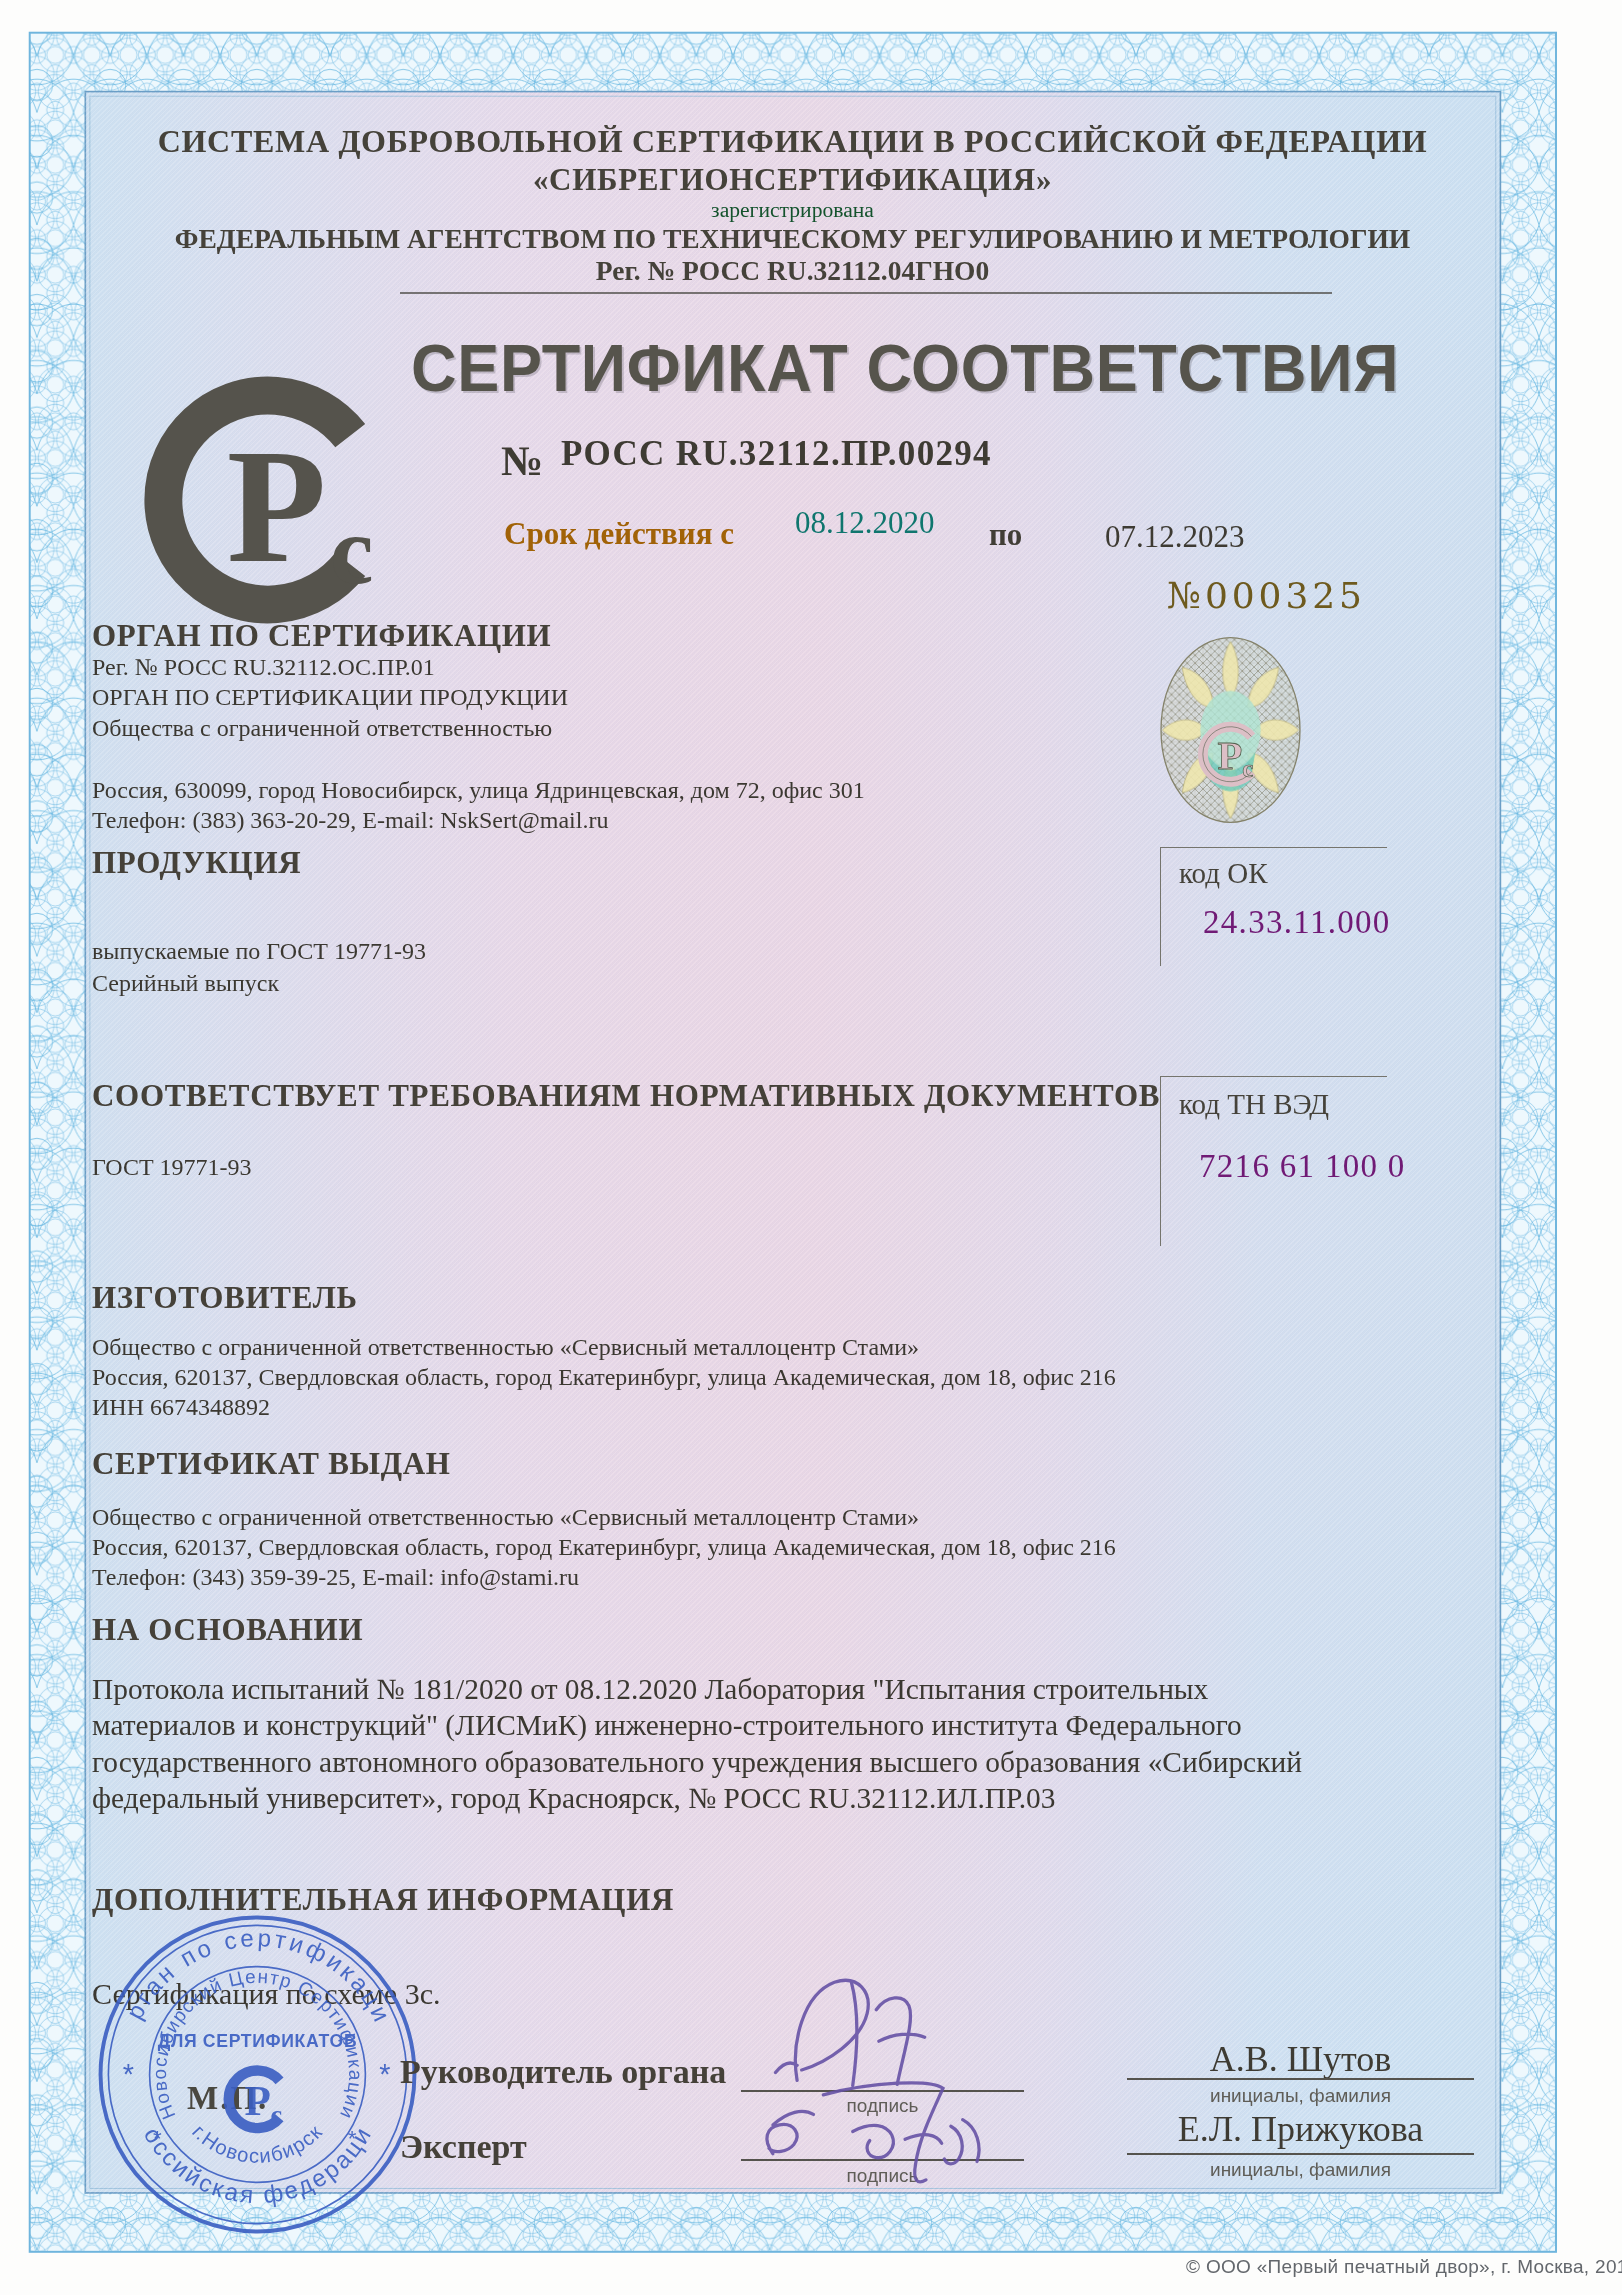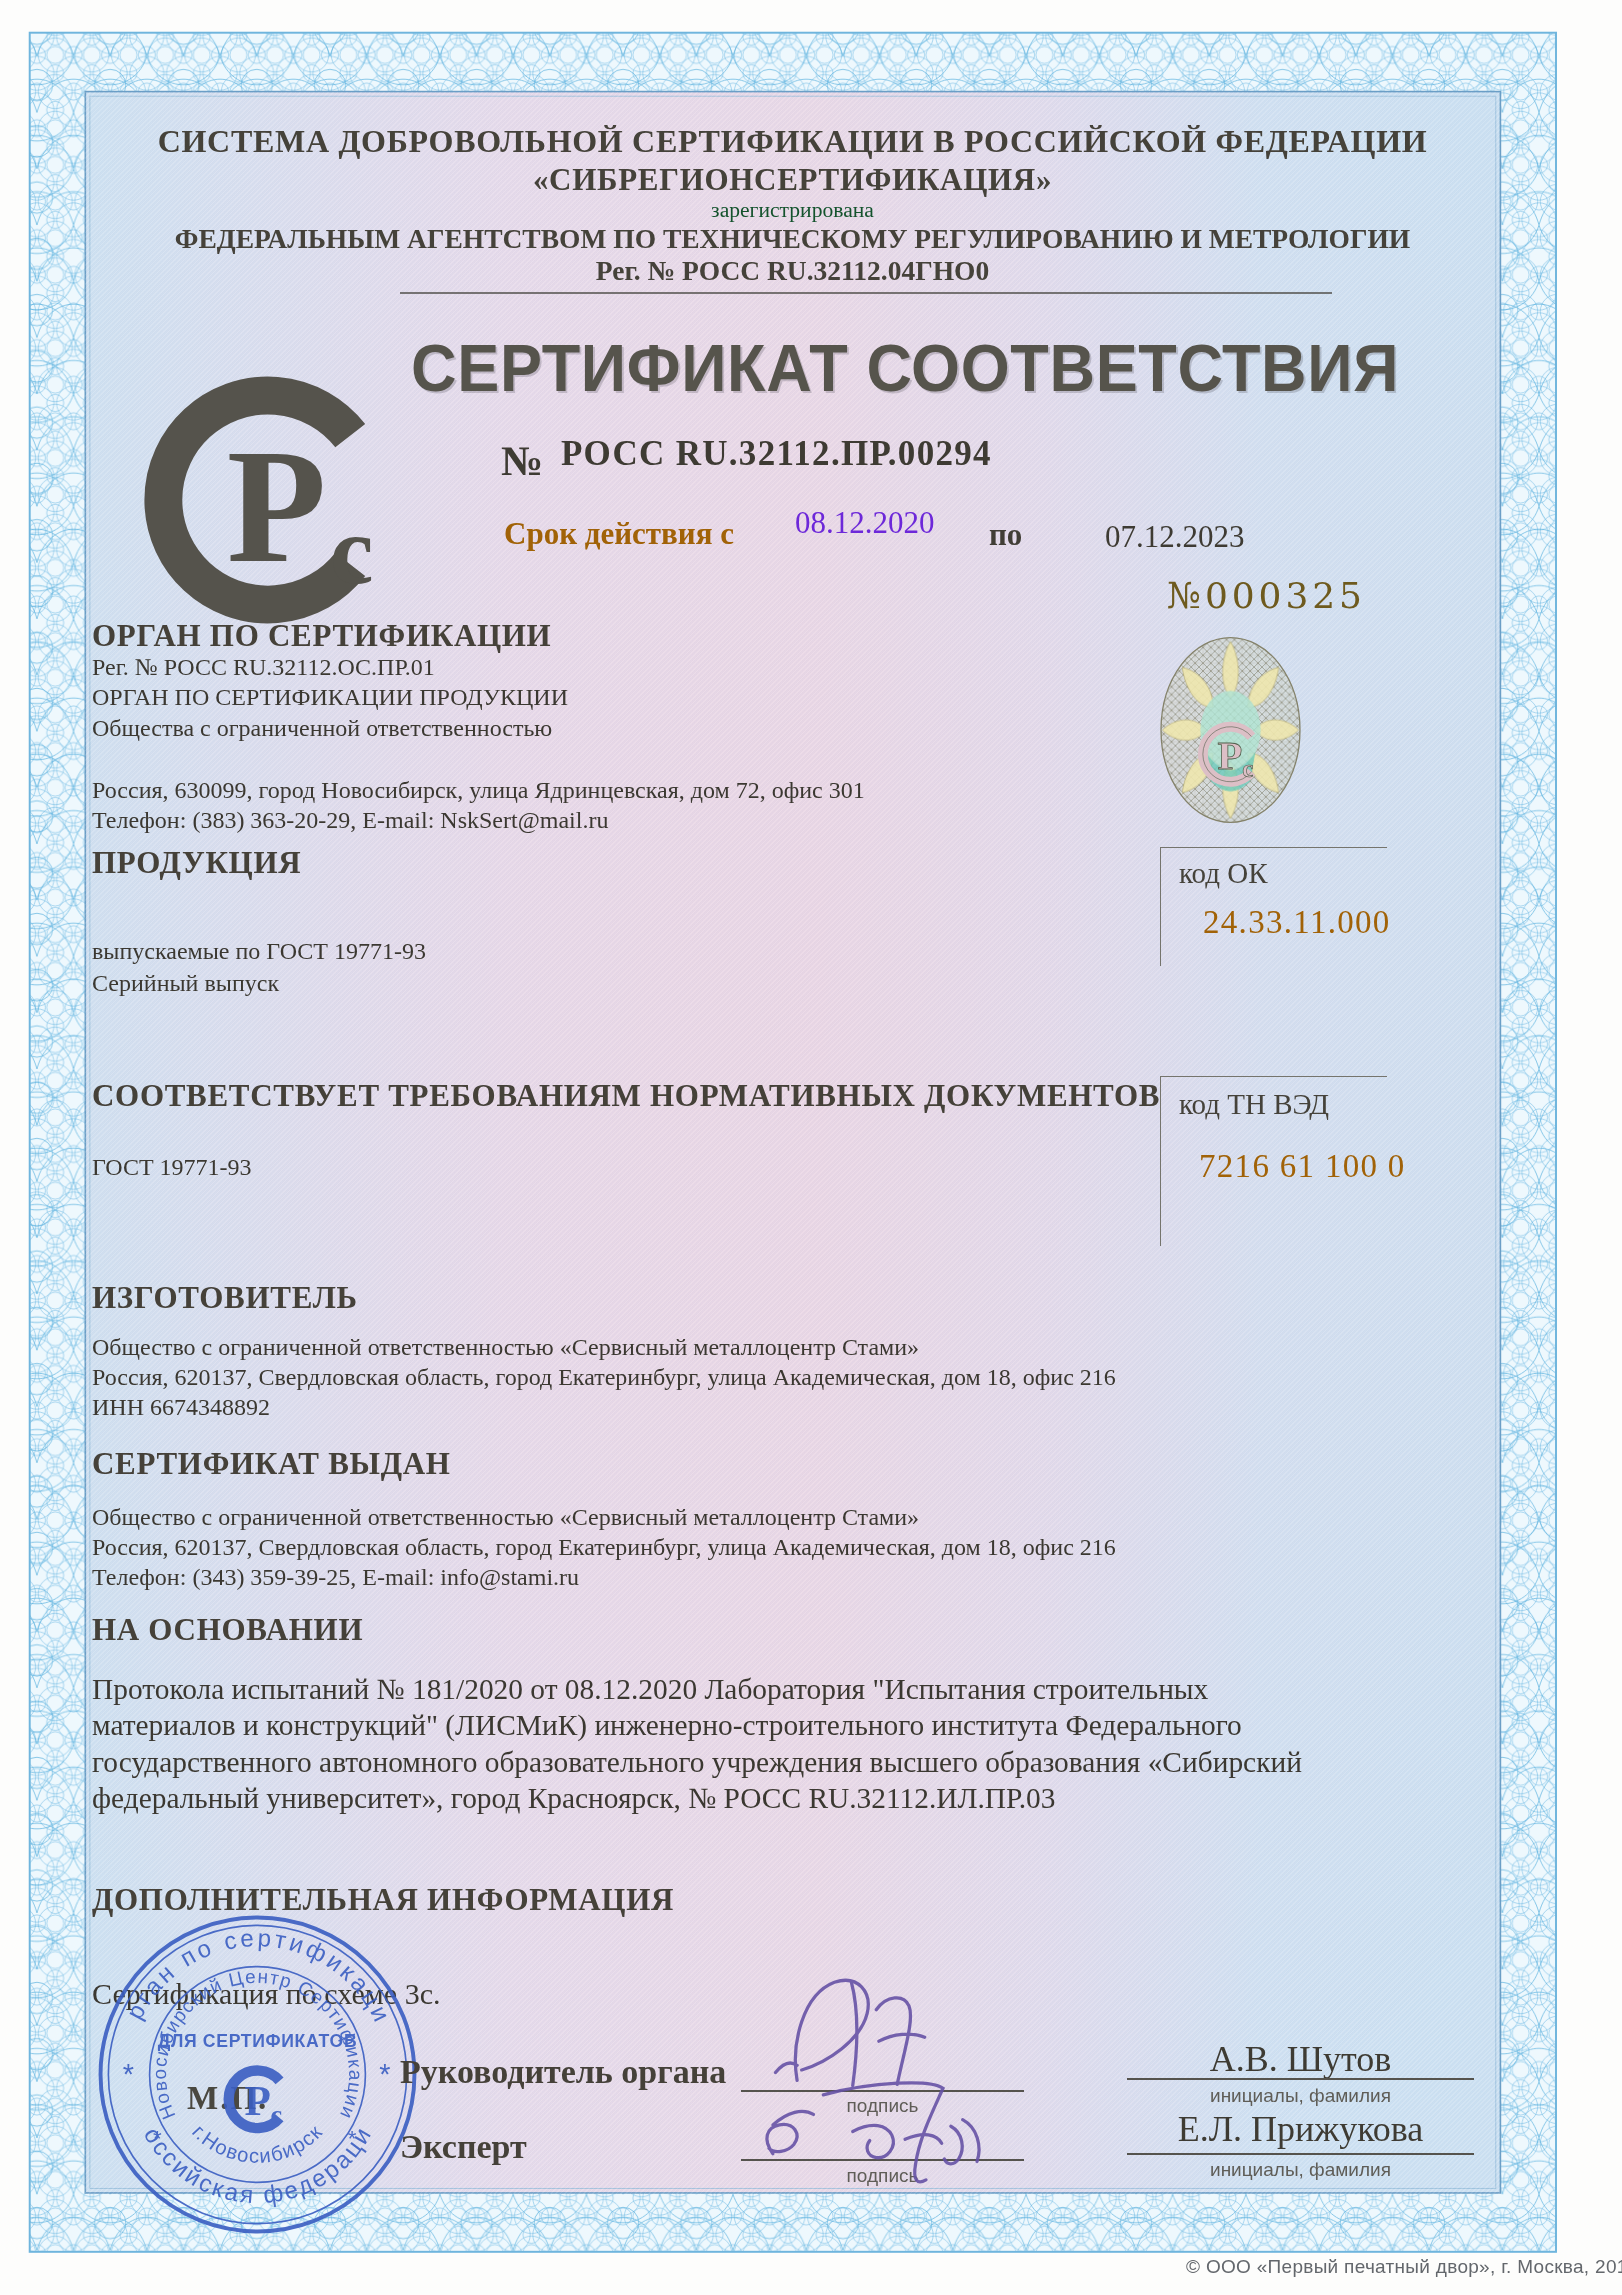--- a/index.html
+++ b/index.html
@@ -17,33 +17,33 @@
   .hdr5{top:255px;font-weight:700;font-size:27.5px;}
   .hdr-rule{left:400px;top:292px;width:932px;height:0;border-top:2px solid rgba(80,79,74,.75);}
   
   .title{left:383px;top:329px;width:936px;text-align:center;
          font-family:"Liberation Sans",sans-serif;font-weight:700;font-size:67px;
          color:#56544c;letter-spacing:0.7px;transform:scaleX(.94);transform-origin:center;
          text-shadow:2px 2px 0 rgba(60,60,70,.22);white-space:nowrap;}
   .no-sign{left:501px;top:437px;font-weight:700;font-size:42px;color:#3e3b33;}
   .cert-no{left:561px;top:434px;font-weight:700;font-size:35px;letter-spacing:1.3px;color:#3e3b33;}
   .val-lab{left:504px;top:516px;font-weight:700;font-size:31px;color:#a16207;}
-  .val-from{left:795px;top:505px;font-size:31px;color:#6d28d9;}
+  .val-from{left:795px;top:505px;font-size:31px;color:#0f766e;}
   .val-po{left:989px;top:517px;font-weight:700;font-size:31px;color:#413e36;}
   .val-to{left:1105px;top:519px;font-size:31px;color:#3e3b33;}
   .blank-no{left:1167px;top:575px;font-family:"DejaVu Serif",serif;font-size:36px;
             letter-spacing:3.9px;color:#6e5a1e;}
   
   .h{font-weight:700;font-size:31px;color:#454139;letter-spacing:0.7px;white-space:nowrap;}
   .t{font-weight:400;font-size:24px;color:#3b3831;white-space:nowrap;}
   .lx{left:92px;}
   
   .codebox{border-top:1.3px solid #75746c;border-left:1.3px solid #75746c;}
   .codelab{font-size:29px;color:#45423a;}
-  .codeval{font-size:33px;color:#a16207;letter-spacing:1.3px;}
+  .codeval{font-size:33px;color:#701a75;letter-spacing:1.3px;}
   
   .sig-role{font-weight:700;font-size:34px;color:#454139;white-space:nowrap;}
   .sig-line{height:0;border-top:2px solid #55534d;}
   .sig-cap{font-family:"Liberation Sans",sans-serif;font-size:19px;color:#5f5d57;text-align:center;}
   .sig-name{font-size:36px;color:#3e3b33;text-align:center;white-space:nowrap;}
   .mp{left:187px;top:2080px;font-weight:700;font-size:33px;color:#4a4840;letter-spacing:2px;}
   .footer{left:1186px;top:2256px;font-family:"Liberation Sans",sans-serif;font-size:19px;
           color:#63676c;letter-spacing:0.3px;white-space:nowrap;}
   .texture{left:85px;top:92px;width:1415px;height:2102px;z-index:1;
            background:repeating-linear-gradient(135deg,rgba(255,255,255,.10) 0 1.3px,rgba(120,160,200,.04) 1.3px 3.3px);}

